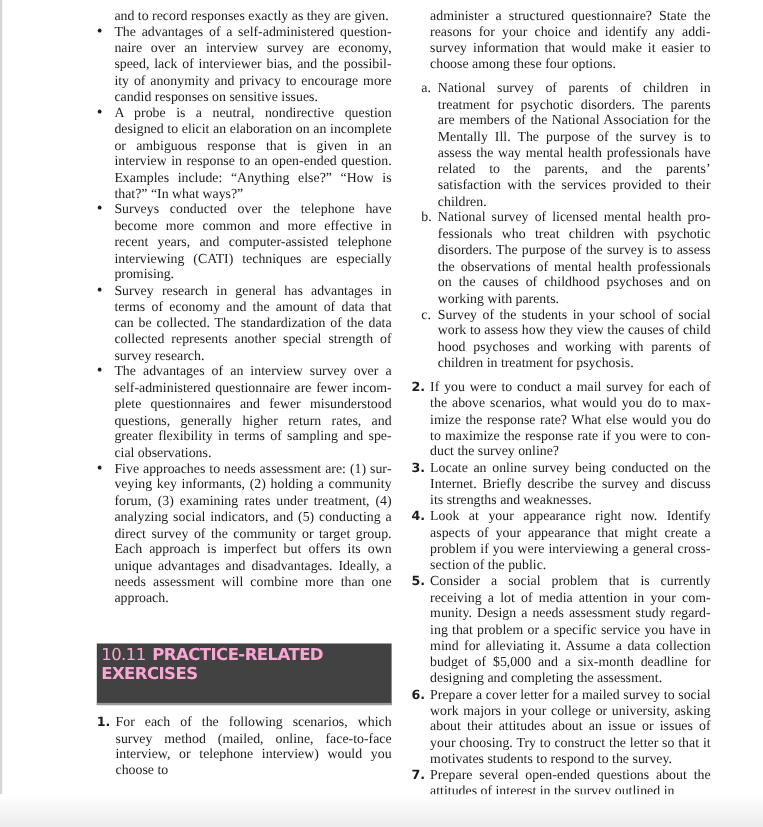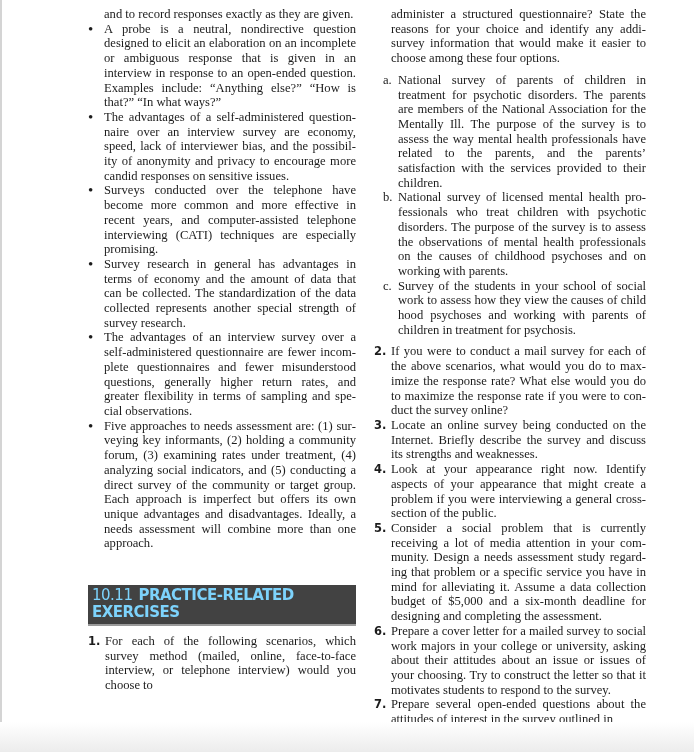--- a/index.html
+++ b/index.html
@@ -19,24 +19,24 @@
   .col-right { left: 374px; width: 272px; }
   p { margin: 0; text-align: justify; hyphens: manual; }
   .bullet-list { list-style: none; margin: 0; padding: 0; }
   .bullet-list li { position: relative; padding-left: 16px; text-align: justify; }
   .bullet-list li::before {
     content: "•"; position: absolute; left: 0; top: 0; font-size: 15px;
   }
   .lead { padding-left: 16px; text-align: justify; }
   .section-head {
     margin-top: 34px; margin-bottom: 8px;
-    background: #424242; color: #7dd3fc;
+    background: #424242; color: #f9a8d4;
     font-family: "DejaVu Sans", "Liberation Sans", sans-serif;
     font-size: 15px; line-height: 17px; font-weight: bold;
-    padding: 2px 4px 3px 4px;
+    padding: 2px 4px 18px 4px;
     border-bottom: 2px solid #9a9a9a;
     letter-spacing: -0.5px;
   }
   .section-head .num { font-weight: normal; margin-right: 6px; }
   .ex-list { list-style: none; margin: 0; padding: 0; }
   .ex-list > li { position: relative; padding-left: 17px; text-align: justify; }
   .ex-num {
     position: absolute; left: 0; top: 0;
     font-family: "DejaVu Sans", "Liberation Sans", sans-serif;
     font-weight: bold; font-size: 11.5px;
@@ -47,22 +47,22 @@
   .intro { padding-left: 17px; margin-bottom: 7px; text-align: justify; }
 </style>
 </head>
 <body>
 
 <div class="left-edge"></div>
 
 <div class="col col-left">
   <p class="lead">and to record responses exactly as they are given.</p>
   <ul class="bullet-list">
+    <li>The advantages of a self-administered question­naire over an interview survey are economy, speed, lack of interviewer bias, and the possibil­ity of anonymity and privacy to encourage more candid responses on sensitive issues.</li>
     <li>A probe is a neutral, nondirective question designed to elicit an elaboration on an incom­plete or ambiguous response that is given in an interview in response to an open-ended question. Examples include: “Anything else?” “How is that?” “In what ways?”</li>
-    <li>The advantages of a self-administered question­naire over an interview survey are economy, speed, lack of interviewer bias, and the possibil­ity of anonymity and privacy to encourage more candid responses on sensitive issues.</li>
     <li>Surveys conducted over the telephone have become more common and more effective in recent years, and computer-assisted telephone interviewing (CATI) techniques are especially promising.</li>
     <li>Survey research in general has advantages in terms of economy and the amount of data that can be collected. The standardization of the data collected represents another special strength of survey research.</li>
     <li>The advantages of an interview survey over a self-administered questionnaire are fewer incom­plete questionnaires and fewer misunderstood questions, generally higher return rates, and greater flexibility in terms of sampling and spe­cial observations.</li>
     <li>Five approaches to needs assessment are: (1) sur­veying key informants, (2) holding a community forum, (3) examining rates under treatment, (4) analyzing social indicators, and (5) conducting a direct survey of the community or target group. Each approach is imperfect but offers its own unique advantages and disadvantages. Ideally, a needs assessment will combine more than one approach.</li>
   </ul>
 
   <div class="section-head">
     <div>
       <span class="num">10.11</span><span>PRACTICE-RELATED</span>
     </div>

